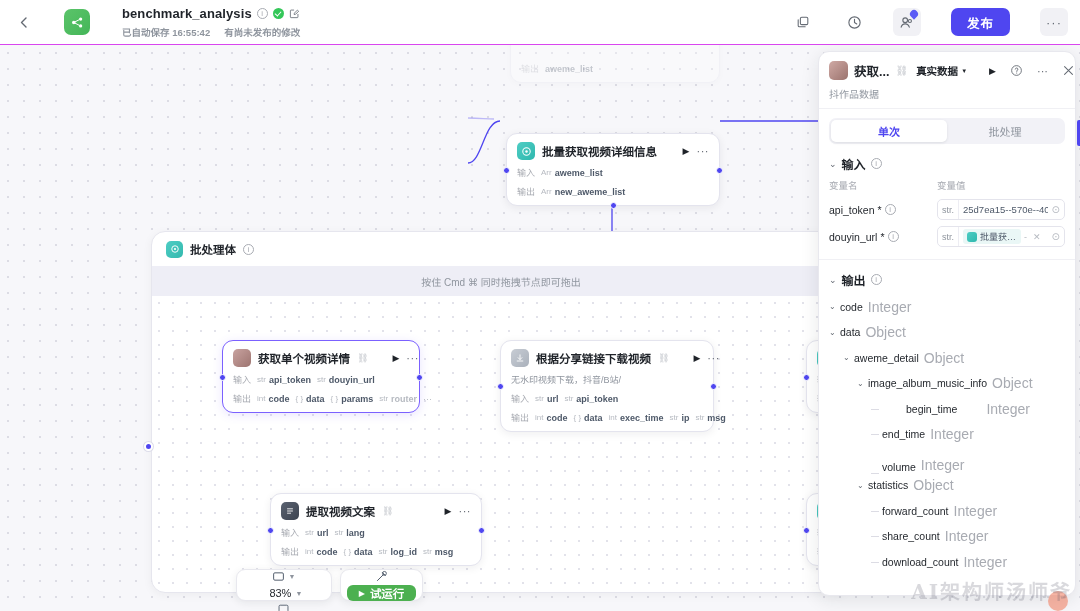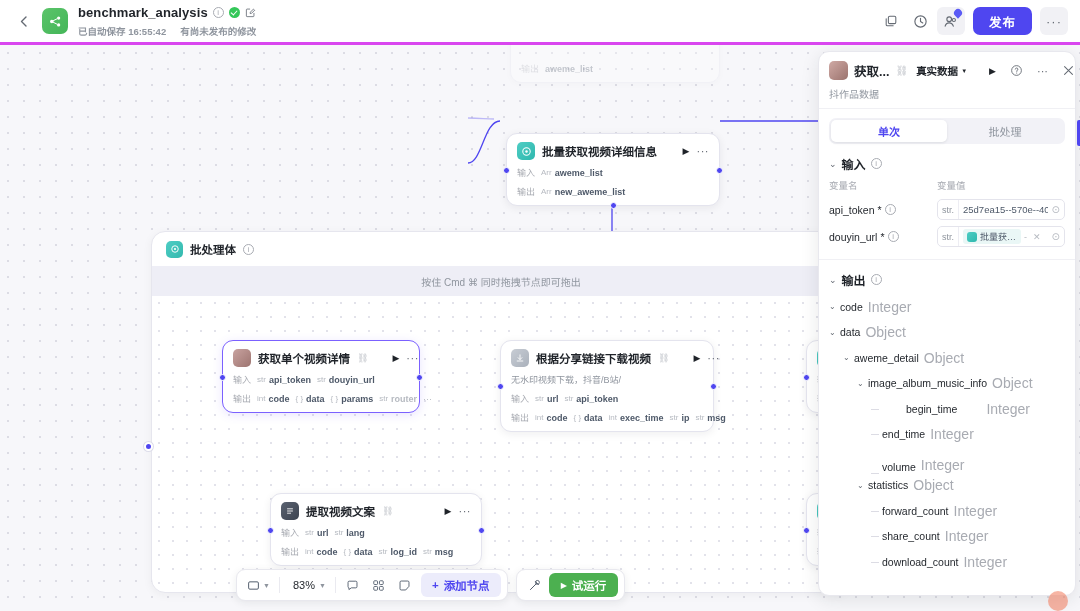--- a/index.html
+++ b/index.html
@@ -12,24 +12,25 @@
     background: #f7f7fa;
     color: #1f2329;
     -webkit-font-smoothing: antialiased;
   }
   #app { position: relative; width: 1080px; height: 611px; overflow: hidden; }
 
   
   .topbar {
     position: absolute; top: 0; left: 0; width: 1080px; height: 45px;
     background: #ffffff;
-    border-bottom: 3px solid #d946ef;
+    border-bottom: 1px solid #d946ef;
     display: flex; align-items: center;
     padding: 0 12px;
     z-index: 40;
+    gap: 22px;
   }
   .back-btn {
     width: 22px; height: 22px; display: flex; align-items: center; justify-content: center;
     color: #646a73; font-size: 13px; cursor: pointer; border-radius: 4px;
   }
   .app-logo {
     width: 26px; height: 26px; border-radius: 7px;
     background: linear-gradient(135deg,#5bc46a,#44b658);
     margin-left: 8px; display: flex; align-items: center; justify-content: center;
     flex: none;
@@ -166,21 +167,21 @@
   }
 
   
   .bottombar {
     position: absolute; left: 236px; bottom: 10px;
     display: flex; align-items: center; gap: 8px; z-index: 30;
   }
   .bb-group {
     height: 32px; background: #fff; border-radius: 9px;
     border: 1px solid #e8e8ee; box-shadow: 0 2px 8px rgba(31,35,41,.08);
-    display: flex; align-items: center; padding: 0 6px; gap: 2px;
+    display: flex; align-items: center; padding: 0 6px; gap: 2px; flex-direction: column;
   }
   .bb-btn {
     height: 24px; min-width: 24px; border-radius: 5px;
     display: flex; align-items: center; justify-content: center;
     color: #4e5969; cursor: pointer; padding: 0 4px; font-size: 11px;
   }
   .zoom-val { font-size: 11px; color: #1f2329; padding: 0 4px; min-width: 30px; text-align: center; }
   .bb-sep { width: 1px; height: 16px; background: #eaeaf0; margin: 0 3px; }
   .add-node-btn {
     height: 24px; border-radius: 6px; background: #ececfb; color: #4f46f0;
@@ -797,13 +798,14 @@
           <div class="tnode" style="padding-left: 42px;">
             <span class="tdash"></span>
             <span class="tname">download_count</span>
             <span class="ttype">Integer</span>
           </div>
         </div>
     </div>
   </div>
 
   <div class="wm-badge"></div>
+  <div class="watermark">AI架构师汤师爷</div>
 </div>
 
 </body></html>

